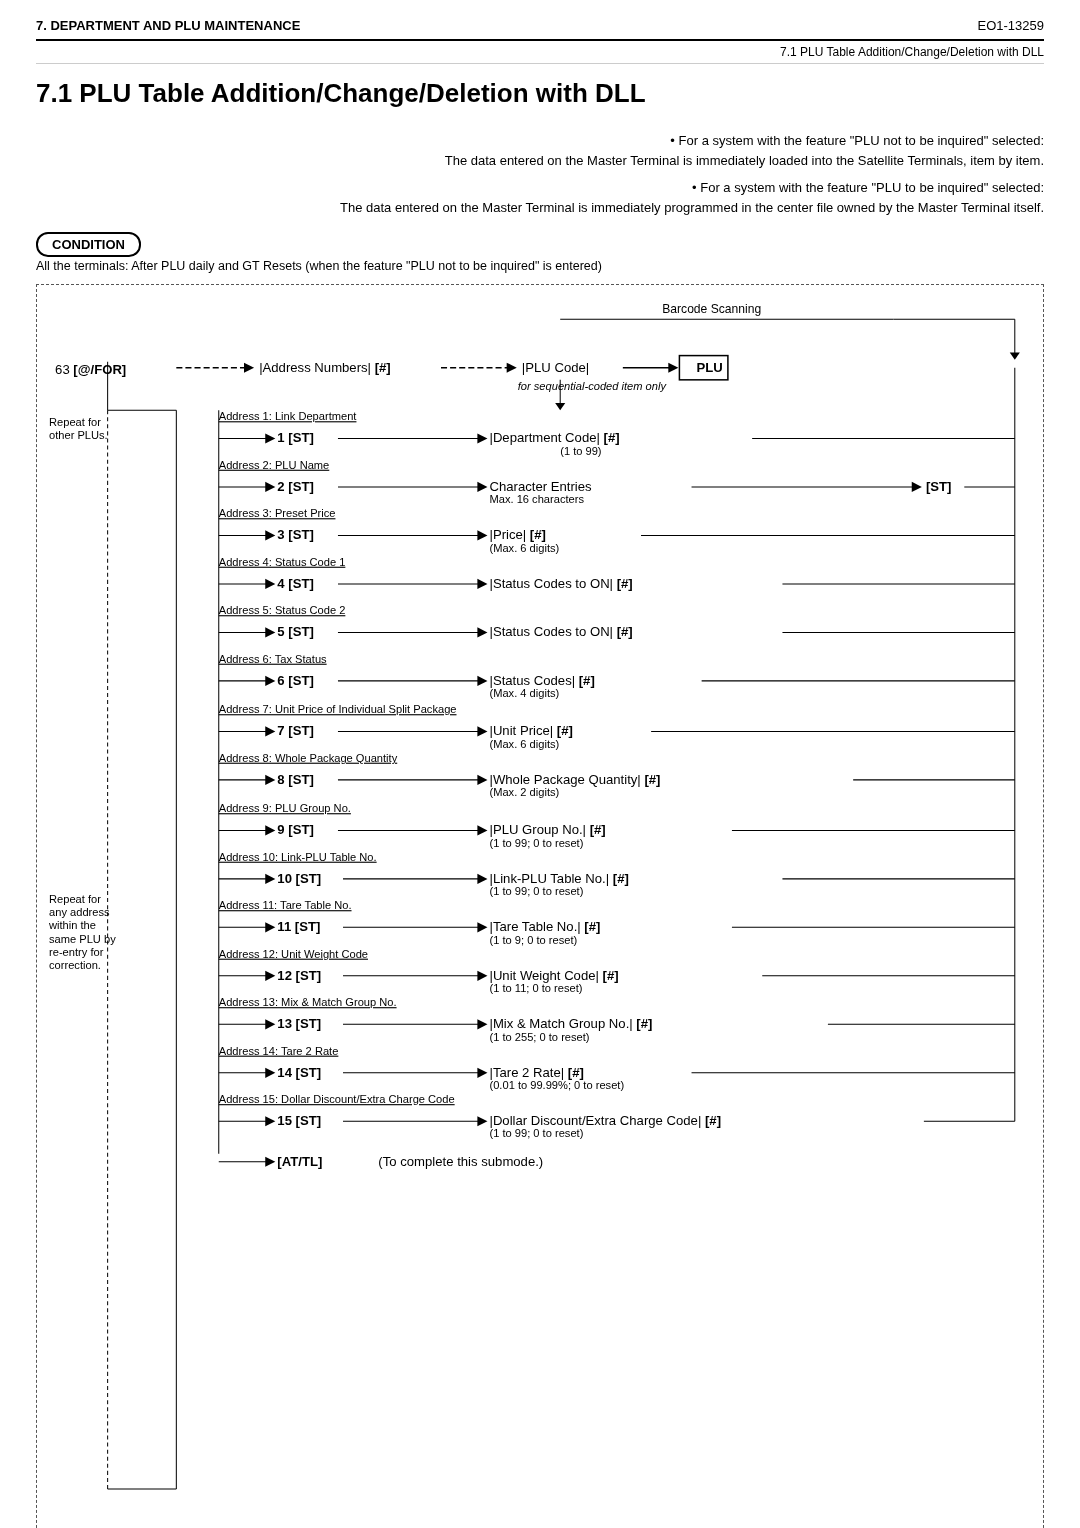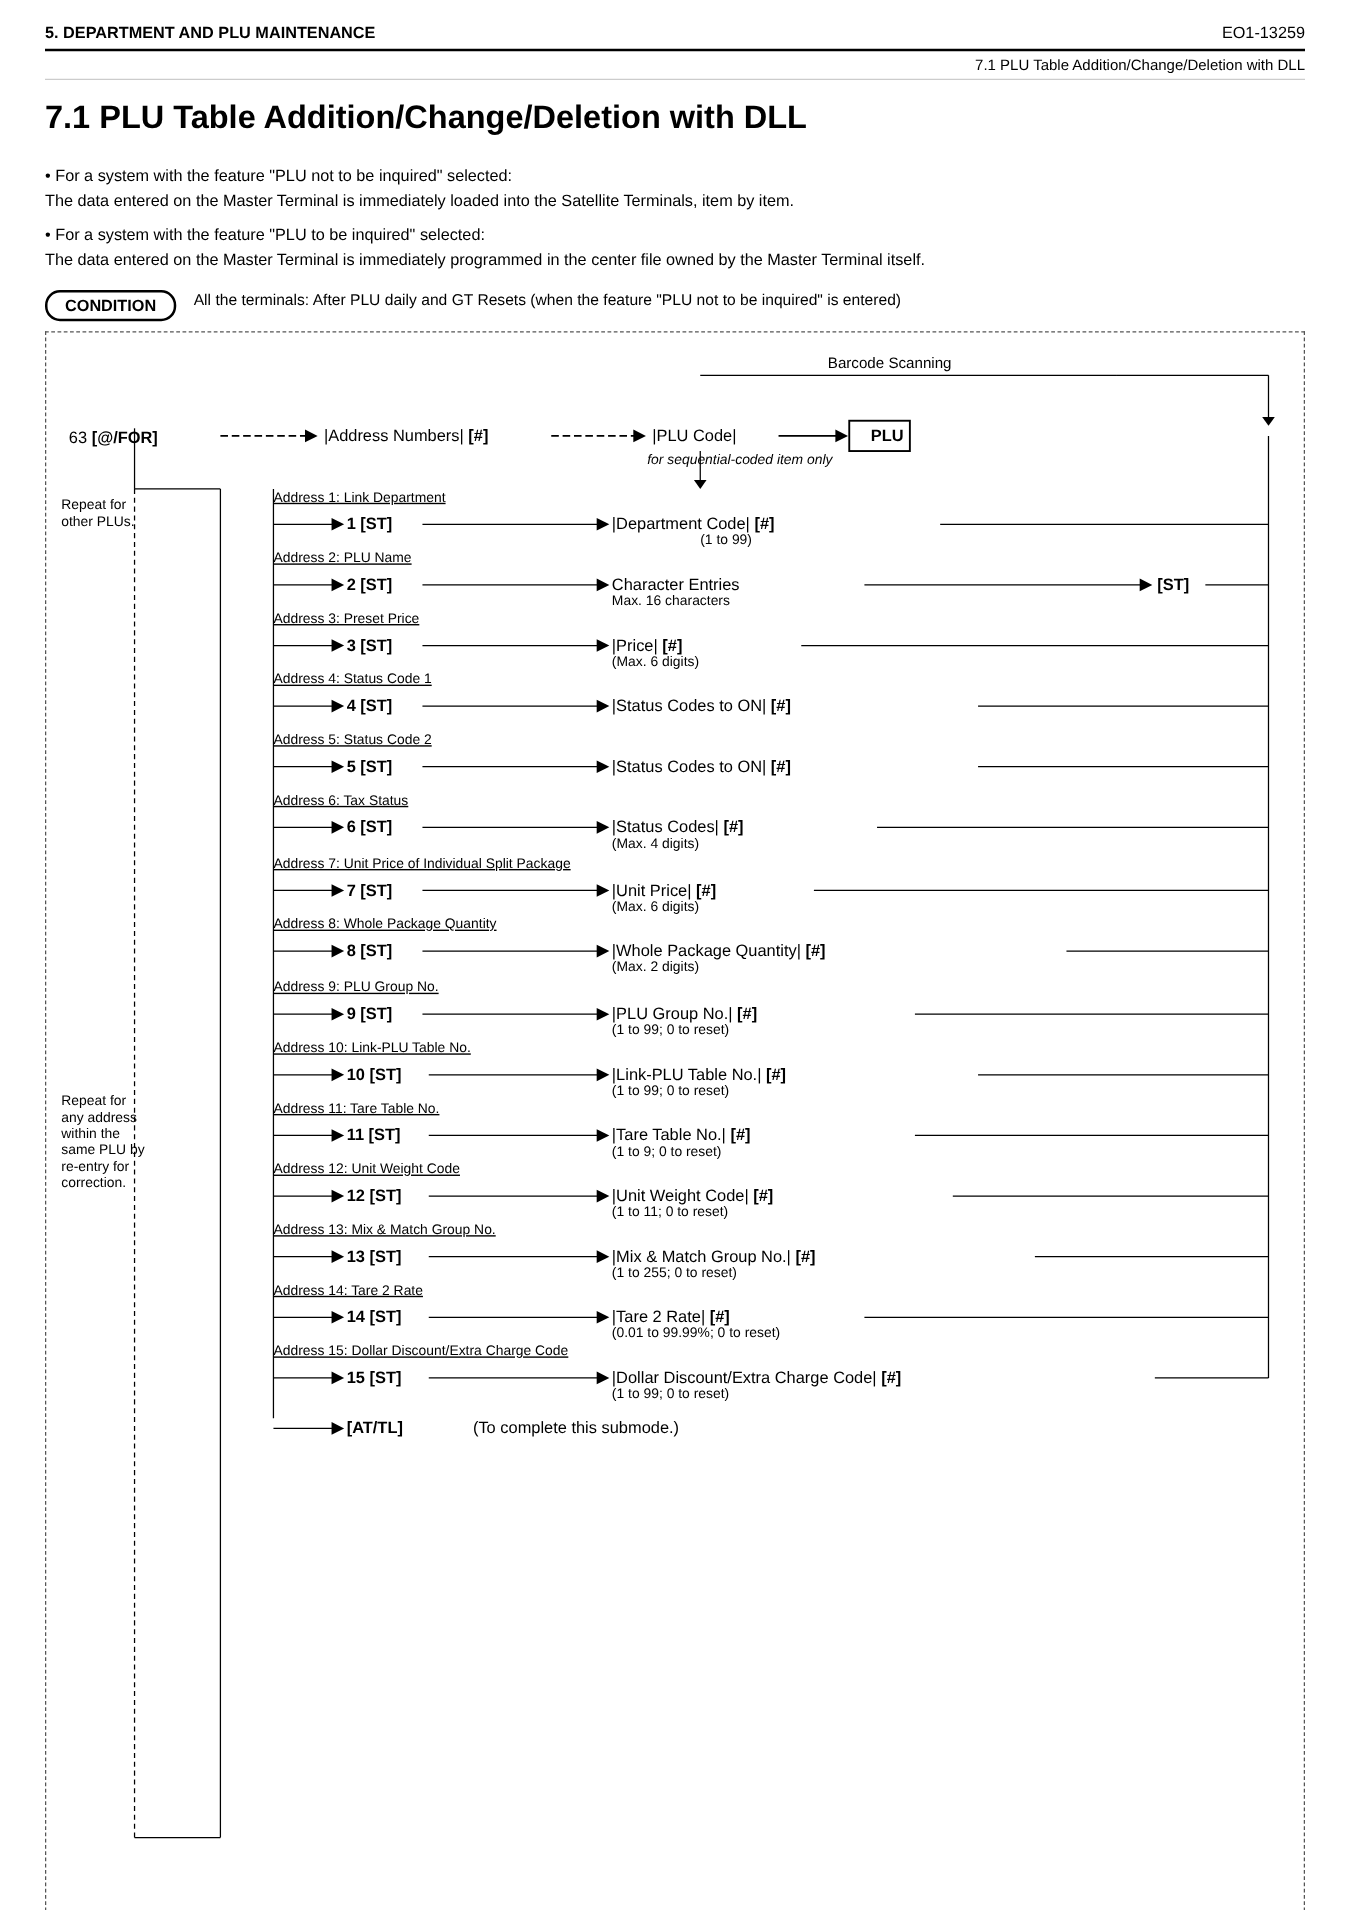--- a/index.html
+++ b/index.html
@@ -43,27 +43,29 @@
     .page-title {
       font-size: 26px;
       font-weight: bold;
       margin: 14px 0 16px 0;
       padding-bottom: 6px;
     }
     .intro-text {
       font-size: 13px;
       margin-bottom: 8px;
       line-height: 1.5;
+      text-align: right;
     }
     .intro-text .indent {
     }
     .condition-row {
       display: flex;
       align-items: flex-start;
       margin: 14px 0 8px 0;
+      flex-direction: column;
     }
     .badge {
       display: inline-block;
       border: 2px solid #000;
       border-radius: 12px;
       padding: 3px 14px;
       font-weight: bold;
       font-size: 13px;
       white-space: nowrap;
       background: #fff;
@@ -96,21 +98,21 @@
       width: 100%;
       overflow: visible;
     }
   </style>
 </head>
 <body>
 
 <div class="page">
 
   <div class="header-bar">
-    <span class="header-left">5. DEPARTMENT AND PLU MAINTENANCE</span>
+    <span class="header-left">7. DEPARTMENT AND PLU MAINTENANCE</span>
     <span class="header-right">EO1-13259</span>
   </div>
   <div class="subheader">
     <span>7.1 PLU Table Addition/Change/Deletion with DLL</span>
   </div>
 
   <div class="page-title">7.1  PLU Table Addition/Change/Deletion with DLL</div>
 
   <div class="intro-text">
     <span>• For a system with the feature "PLU not to be inquired" selected:</span><br>

